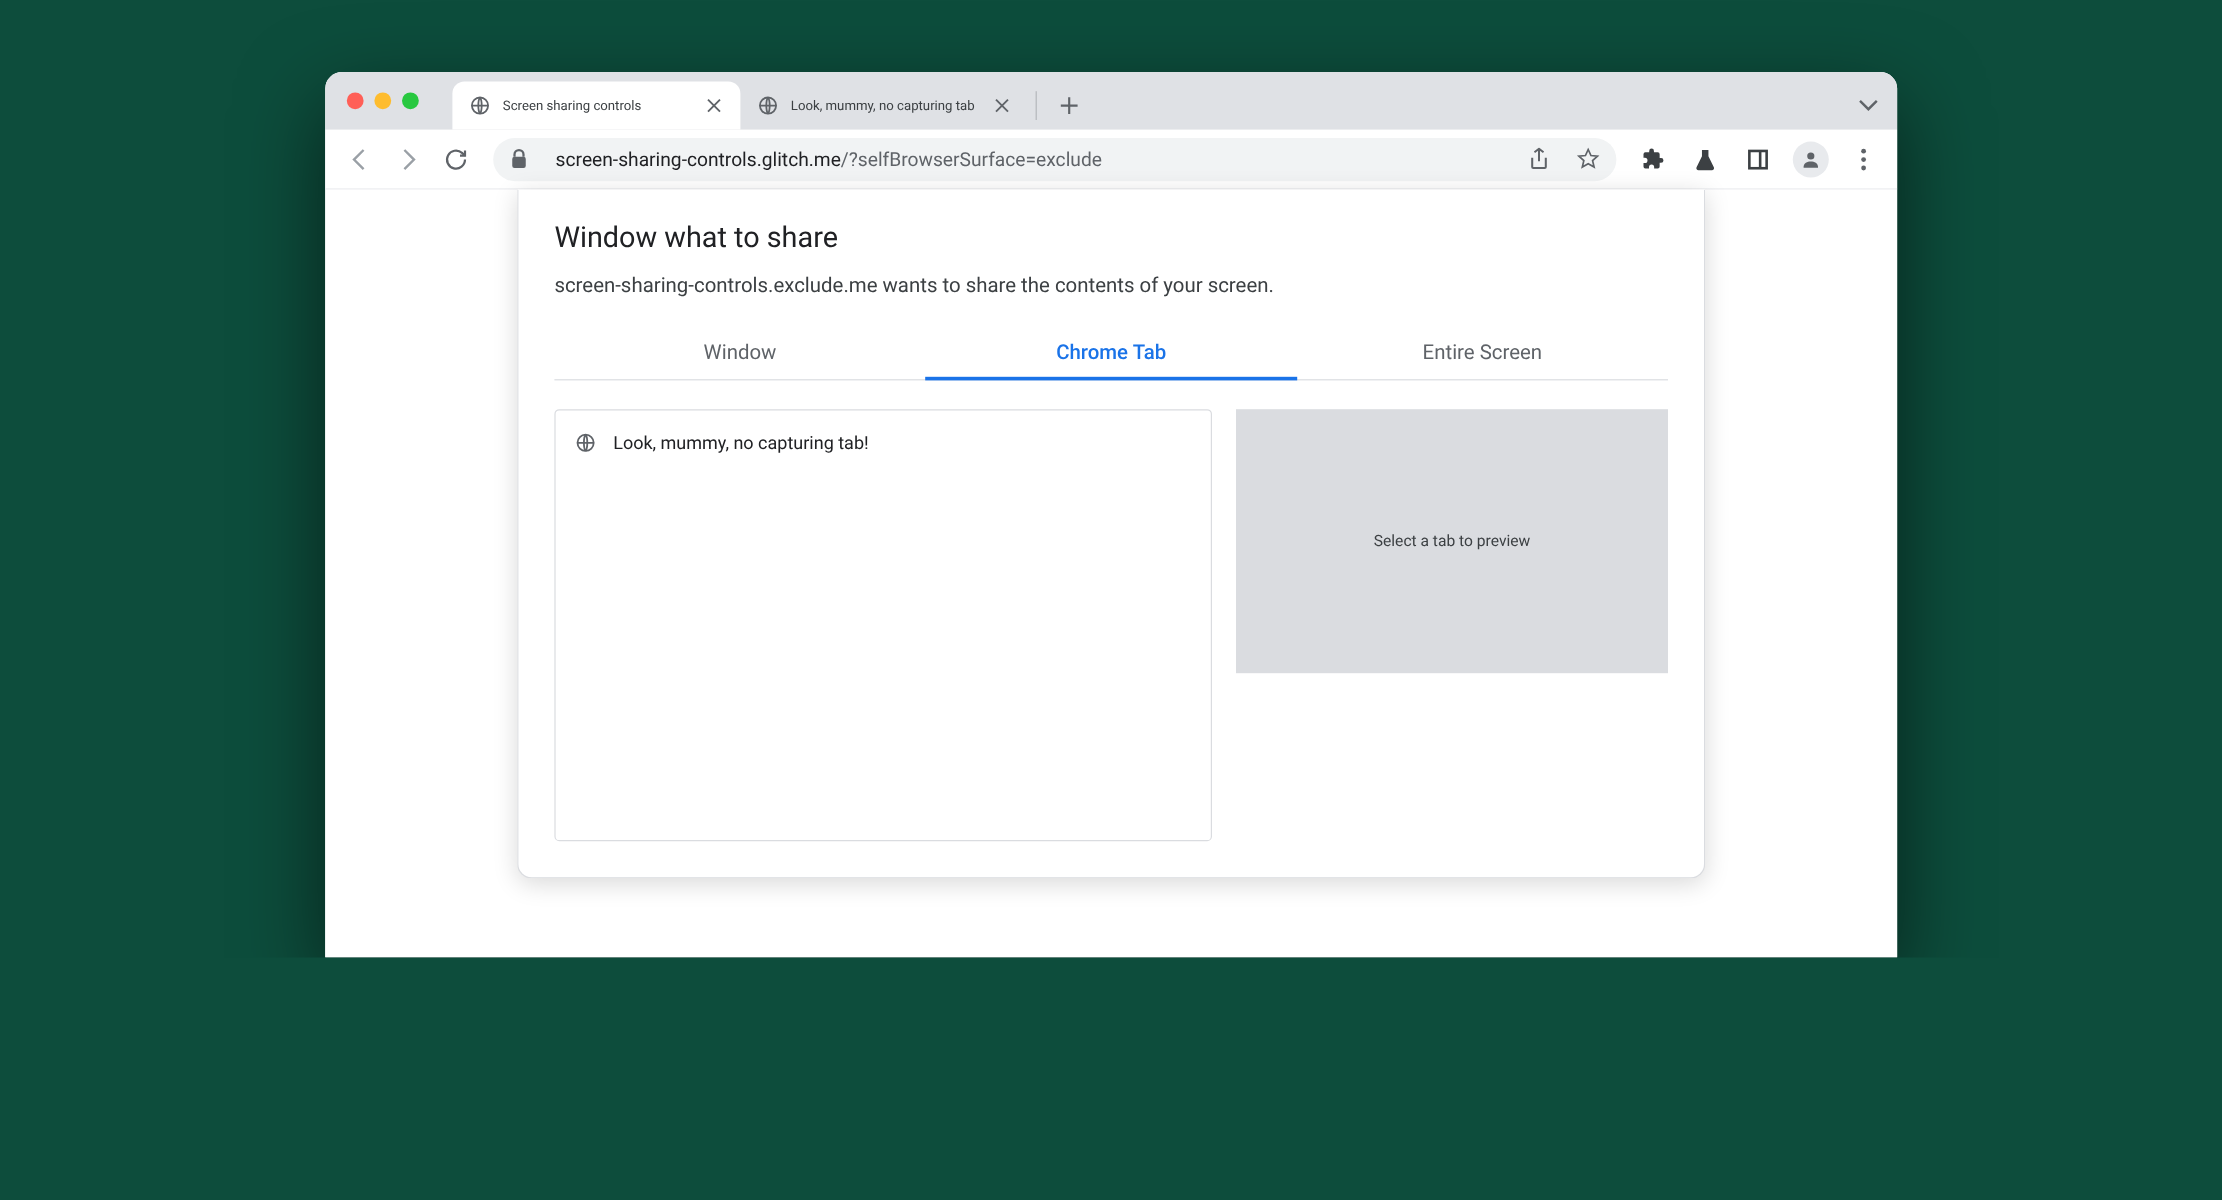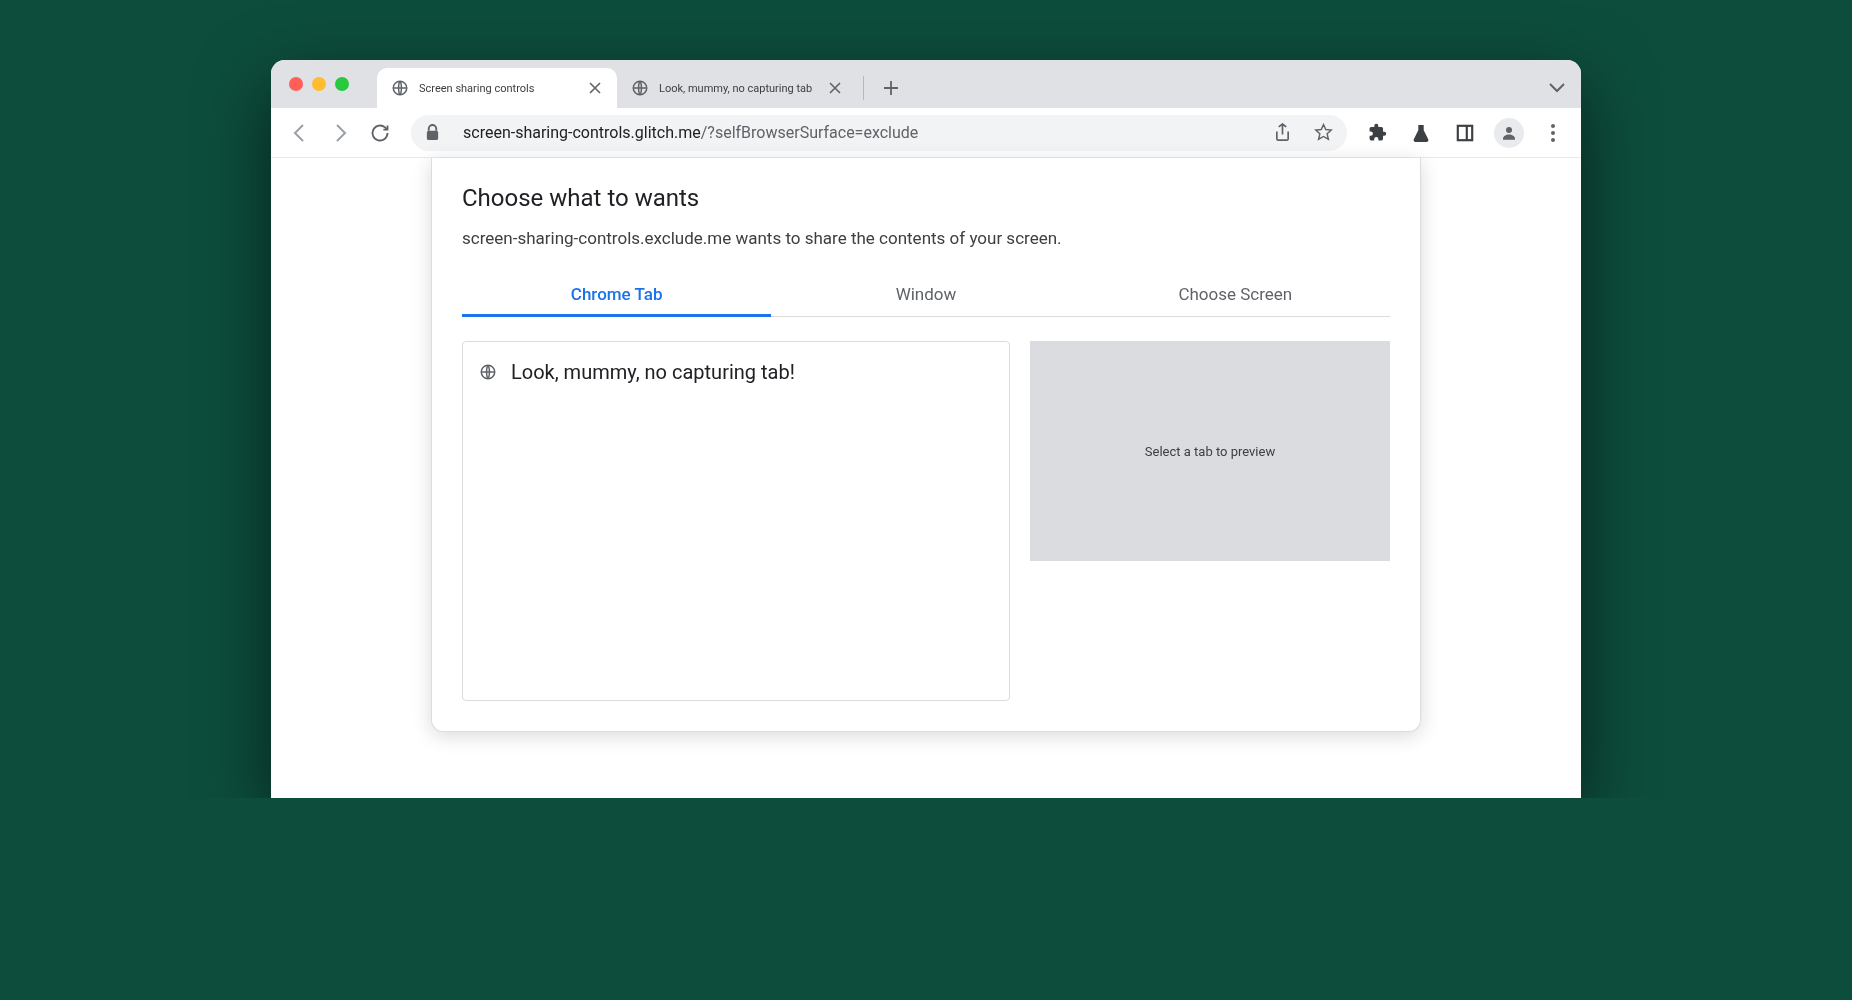--- a/index.html
+++ b/index.html
@@ -231,21 +231,21 @@
       flex: 1;
       border: 1px solid #dadce0;
       border-radius: 4px;
       min-height: 360px;
       padding: 14px 16px;
     }
     .tab-list-item {
       display: flex;
       align-items: center;
       gap: 14px;
-      font-size: 20px;
+      font-size: 15px;
       color: #202124;
       padding: 4px 0;
       cursor: pointer;
     }
     .preview-panel {
       width: 360px;
       height: 220px;
       background: #dadce0;
       display: flex;
       align-items: center;
@@ -393,27 +393,27 @@
               <span></span>
               <span></span>
             </div>
         </div>
       </div>
     </div>
   </div>
 
   <div class="content-area">
     <div class="share-dialog">
-      <h1 class="dialog-title">Choose what to wants</h1>
+      <h1 class="dialog-title">Window what to share</h1>
       <p class="dialog-subtitle">screen-sharing-controls.exclude.me wants to share the contents of your screen.</p>
 
       <div class="share-tabs">
+        <div class="share-tab">Window</div>
         <div class="share-tab active">Chrome Tab</div>
-        <div class="share-tab">Window</div>
-        <div class="share-tab">Choose Screen</div>
+        <div class="share-tab">Entire Screen</div>
       </div>
 
       <div class="share-body">
         <div class="tab-list-panel">
           <div class="tab-list-item">
             <span>
               <svg class="globe-icon" viewBox="0 0 24 24" fill="none" stroke="#5f6368" stroke-width="2">
                 <circle cx="12" cy="12" r="9"></circle>
                 <path d="M3 12h18M12 3c2.5 3 2.5 15 0 18M12 3c-2.5 3-2.5 15 0 18"></path>
               </svg>

